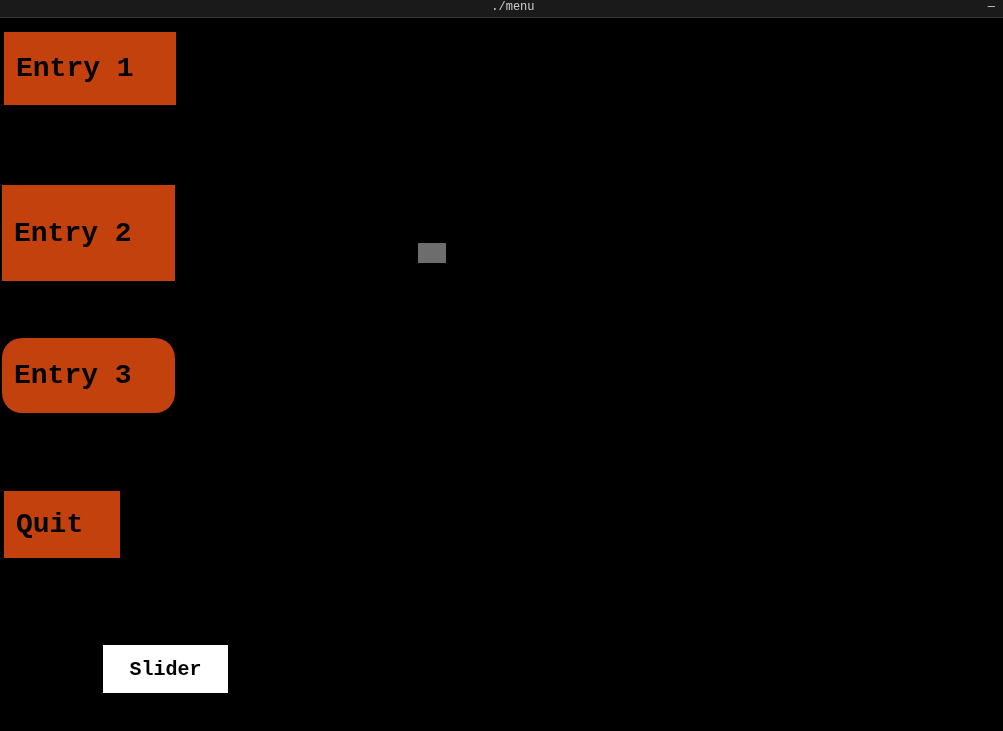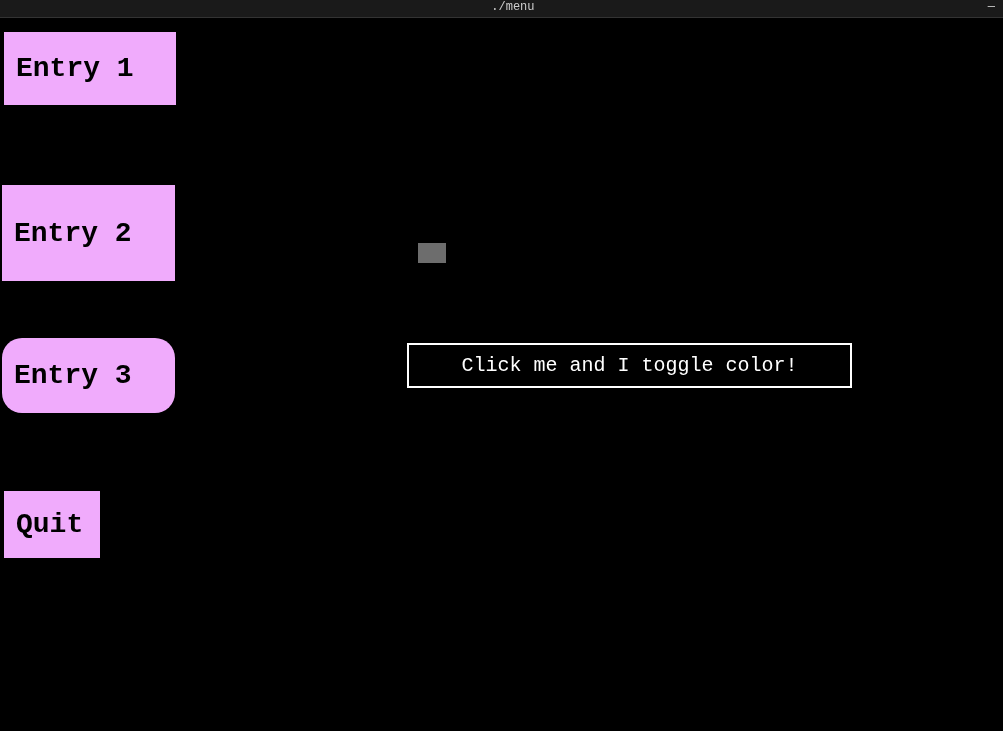--- a/index.html
+++ b/index.html
@@ -43,21 +43,21 @@
     }
 
     .main-content {
       background-color: #000000;
       width: 1003px;
       height: 713px;
       position: relative;
     }
 
     .menu-button {
-      background-color: #f0abfc;
+      background-color: #c2410c;
       color: #000000;
       border: none;
       font-family: 'Courier New', Courier, monospace;
       font-size: 26px;
       font-weight: bold;
       cursor: pointer;
       text-align: left;
       padding: 8px 12px;
       position: absolute;
     }
@@ -106,18 +106,18 @@
 
   <button class="menu-button" style="top: 14px; left: 4px; width: 172px; height: 73px; font-size: 28px;">Entry 1</button>
 
   <button class="menu-button" style="top: 167px; left: 2px; width: 173px; height: 96px; font-size: 28px;">Entry 2</button>
 
   <div class="cursor-indicator" style="top: 225px; left: 418px; width: 28px; height: 20px;">
   </div>
 
   <button class="menu-button" style="top: 320px; left: 2px; width: 173px; height: 75px; font-size: 28px; border-radius: 20px;">Entry 3</button>
 
-  <button class="toggle-button" style="top: 325px; left: 407px; width: 445px; height: 45px; font-size: 20px;">Click me and I toggle color!</button>
 
-  <button class="menu-button" style="top: 473px; left: 4px; width: 96px; height: 67px; font-size: 28px;">Quit</button>
+  <button class="menu-button" style="top: 473px; left: 4px; width: 116px; height: 67px; font-size: 28px;">Quit</button>
 
+  <button class="slider-button" style="top: 627px; left: 103px; width: 125px; height: 48px; font-size: 20px;">Slider</button>
 
 </div>
 
 </body></html>

